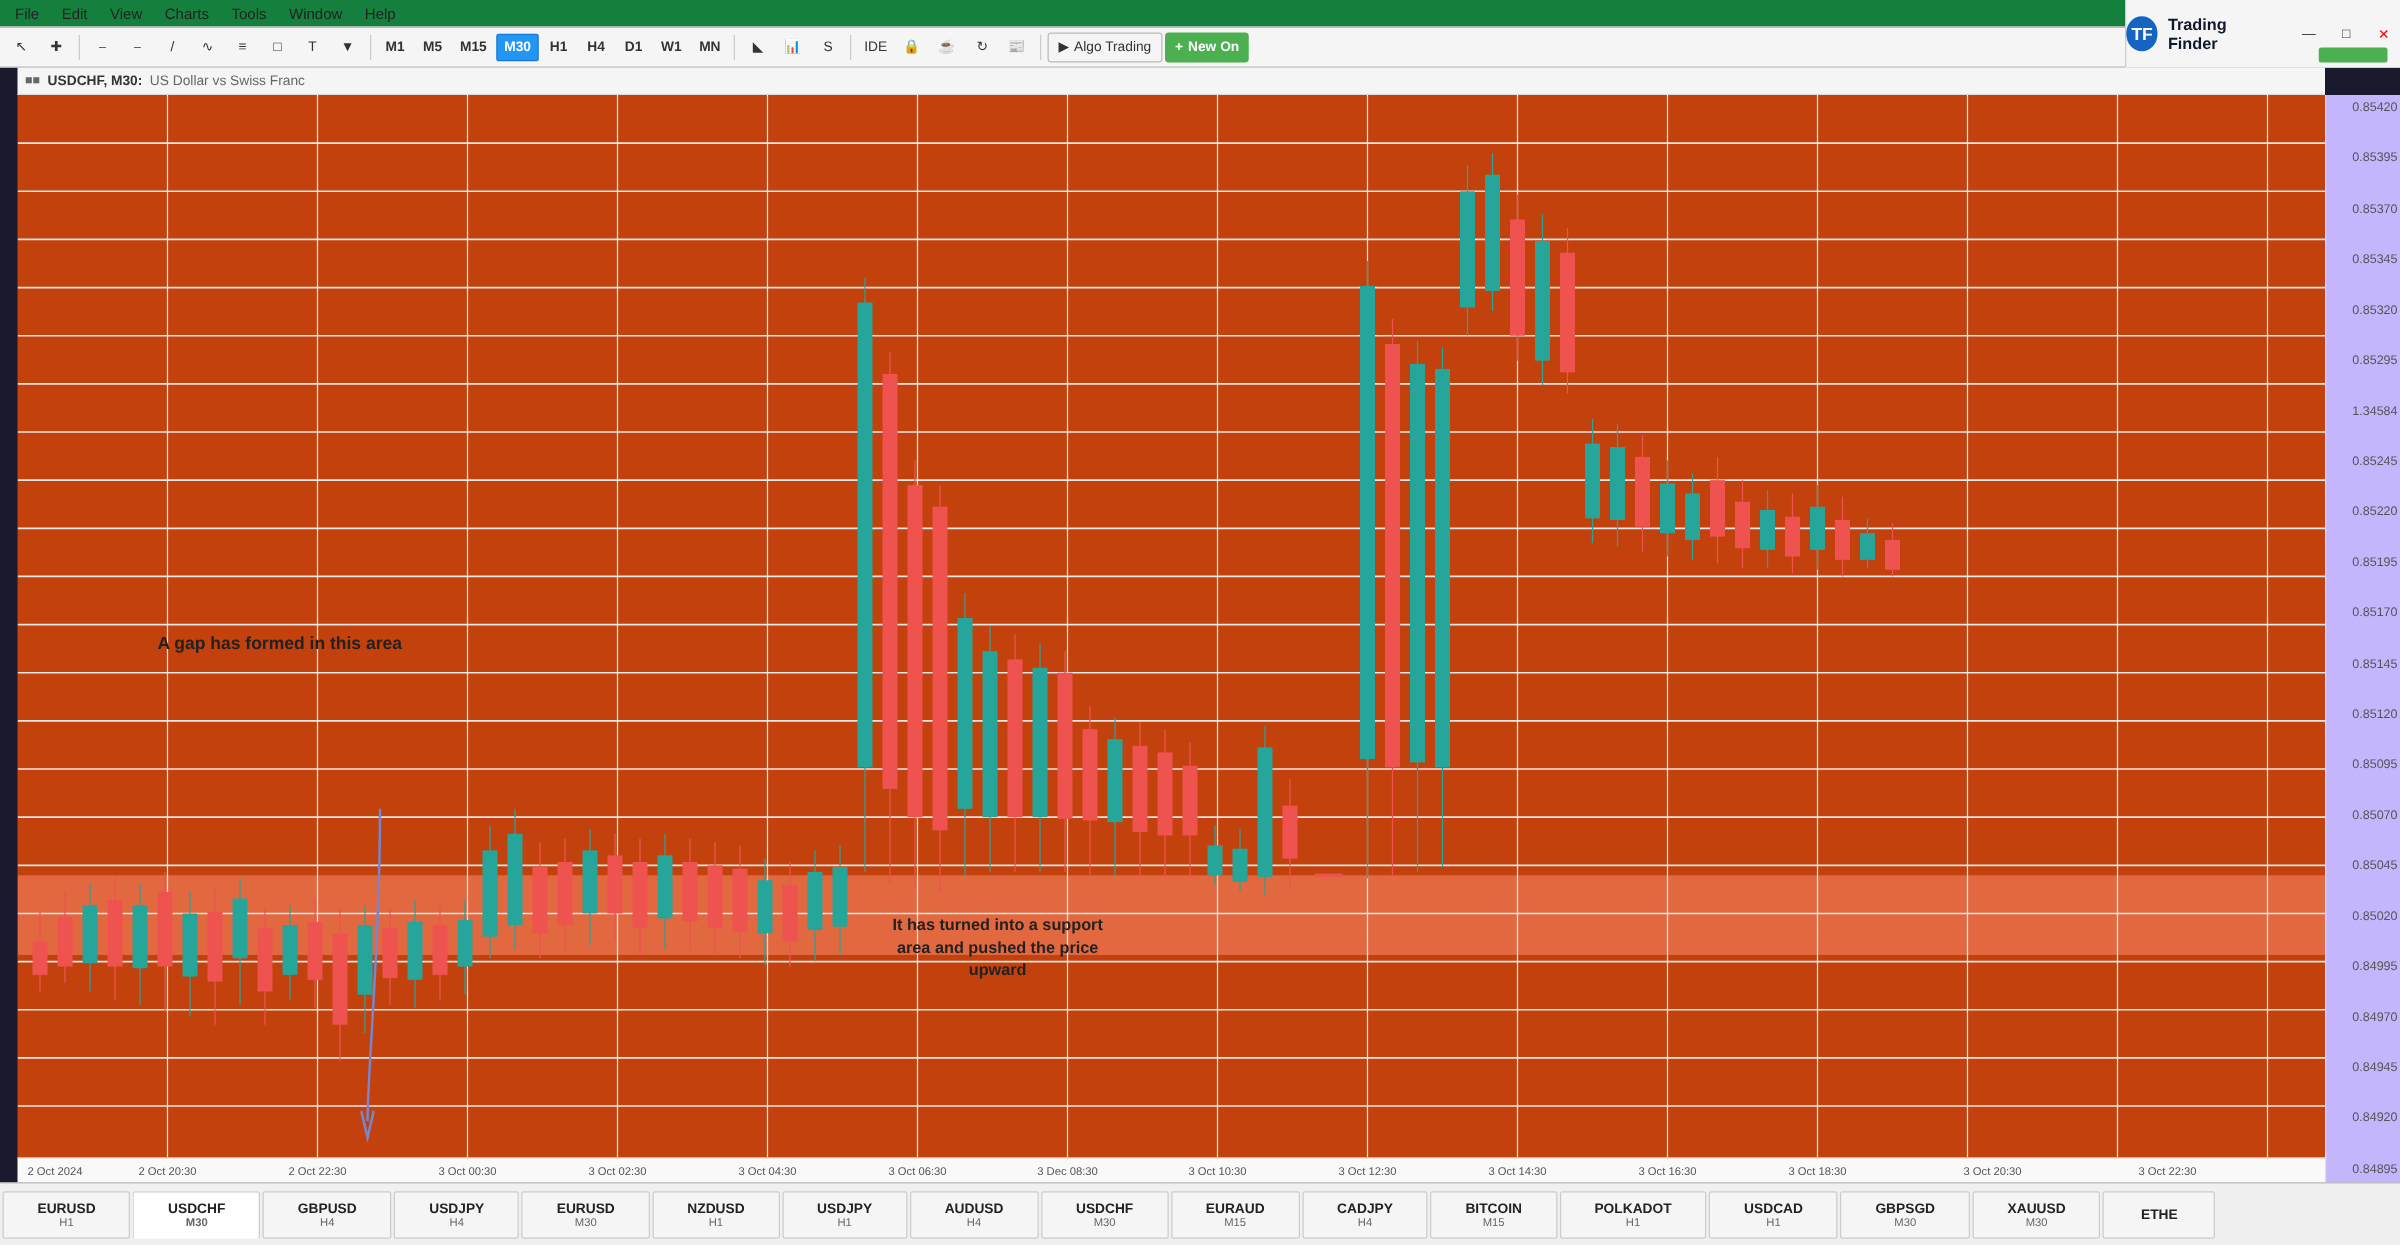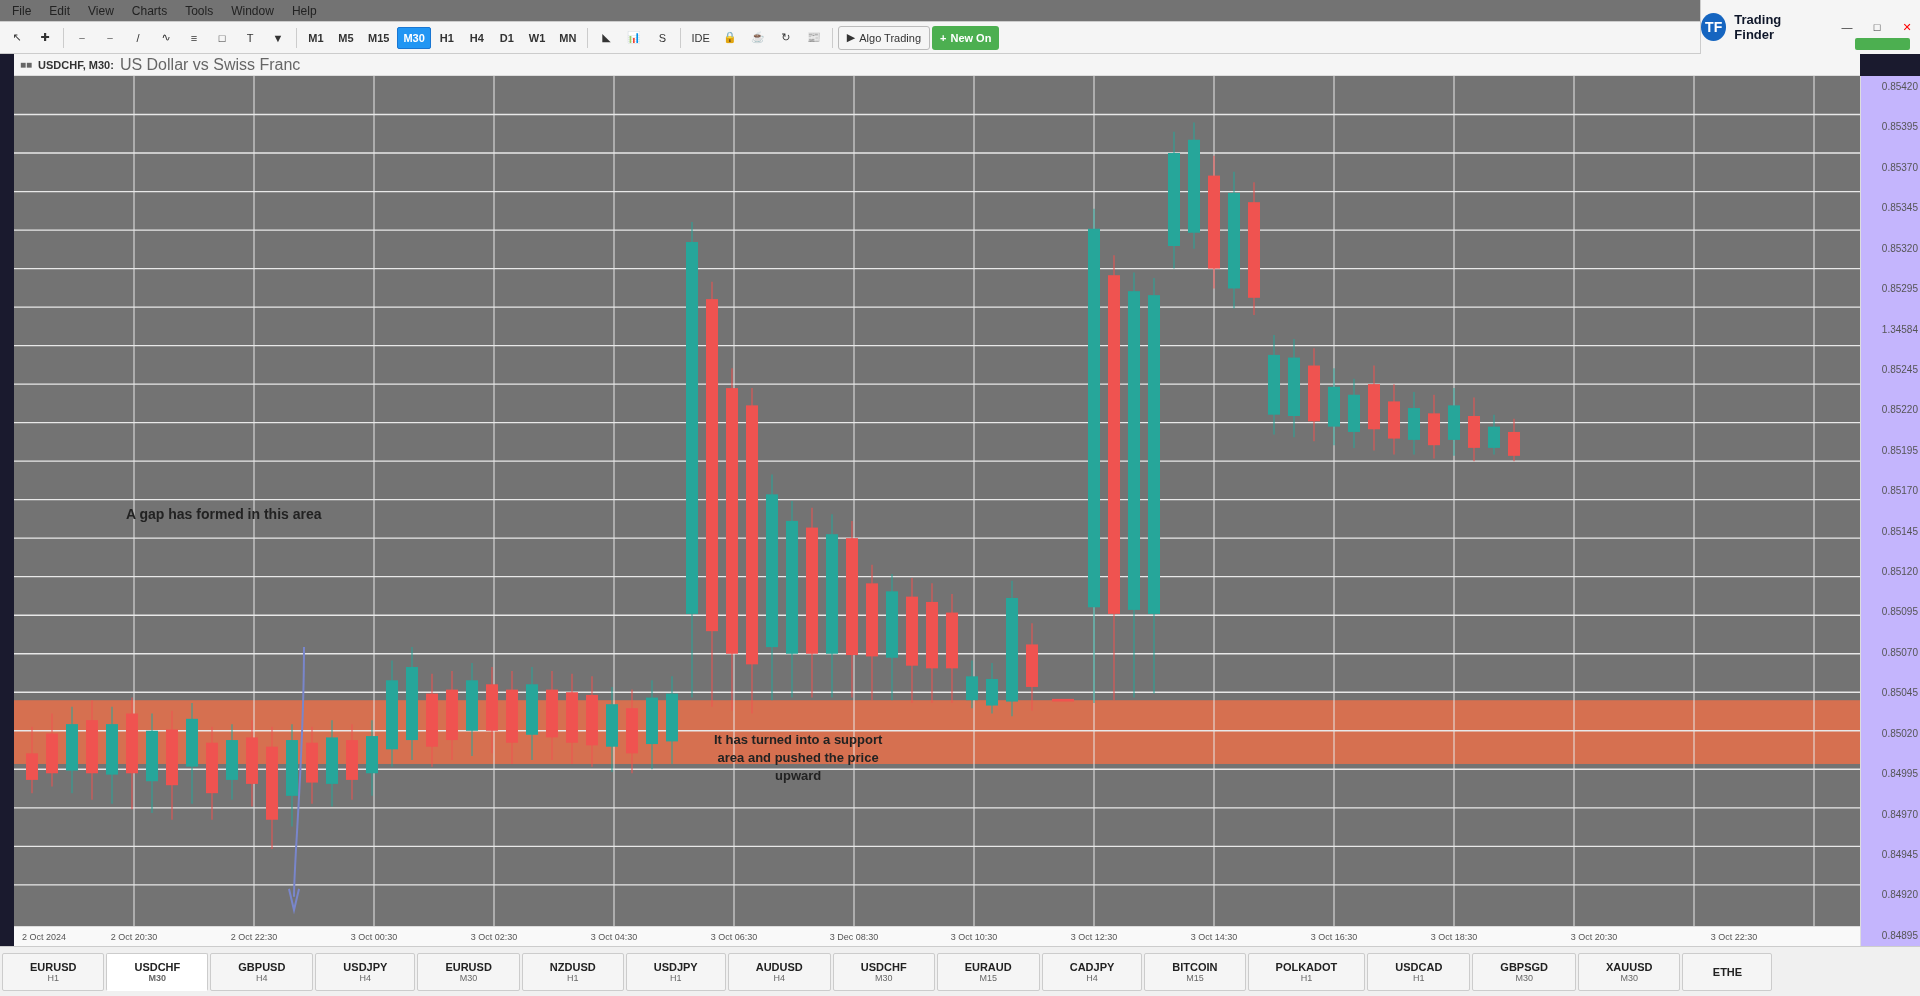--- a/index.html
+++ b/index.html
@@ -1,21 +1,21 @@
 <!DOCTYPE html>
 <html><head>
   <meta charset="utf-8">
   <style>
     * { margin: 0; padding: 0; box-sizing: border-box; }
     body { width: 1920px; height: 996px; overflow: hidden; background: #1a1a2e; font-family: 'Segoe UI', Arial, sans-serif; font-size: 12px; }
 
     
     #menu-bar {
       height: 22px;
-      background: #737373;
+      background: #15803d;
       border-bottom: 1px solid #ccc;
       display: flex;
       align-items: center;
       padding: 0 4px;
       gap: 2px;
     }
     .menu-item {
       padding: 2px 8px;
       cursor: pointer;
       font-size: 12px;
@@ -126,21 +126,21 @@
       text-align: right;
     }
 
     
     #chart-main {
       position: absolute;
       top: 76px;
       left: 14px;
       right: 60px;
       bottom: 70px;
-      background: #737373;
+      background: #c2410c;
       overflow: hidden;
     }
 
     
     #time-axis {
       position: absolute;
       bottom: 50px;
       left: 14px;
       right: 60px;
       height: 20px;
@@ -315,21 +315,21 @@
   <div style="display:flex;gap:4px;margin-left:10px;">
     <button class="tool-btn">—</button>
     <button class="tool-btn">□</button>
     <button class="tool-btn" style="color:red;">✕</button>
   </div>
 </div>
 
 <div id="chart-header">
   <span style="font-size:10px;color:#666;">■■</span>
   <span style="font-weight:bold;font-size:11px;">USDCHF, M30:</span>
-  <span style="color:#666;font-size:16px;">US Dollar vs Swiss Franc</span>
+  <span style="color:#666;font-size:11px;">US Dollar vs Swiss Franc</span>
 </div>
 
 <div id="chart-main">
   <svg id="candles-svg" viewBox="0 0 1846 640" preserveAspectRatio="none">
 
     <rect x="0" y="470" width="1846" height="48" fill="#e8704a" opacity="0.85"></rect>
 
     <g stroke="#e8e8e8" stroke-width="1">
       <line x1="0" y1="29" x2="1846" y2="29"></line>
       <line x1="0" y1="58" x2="1846" y2="58"></line>

